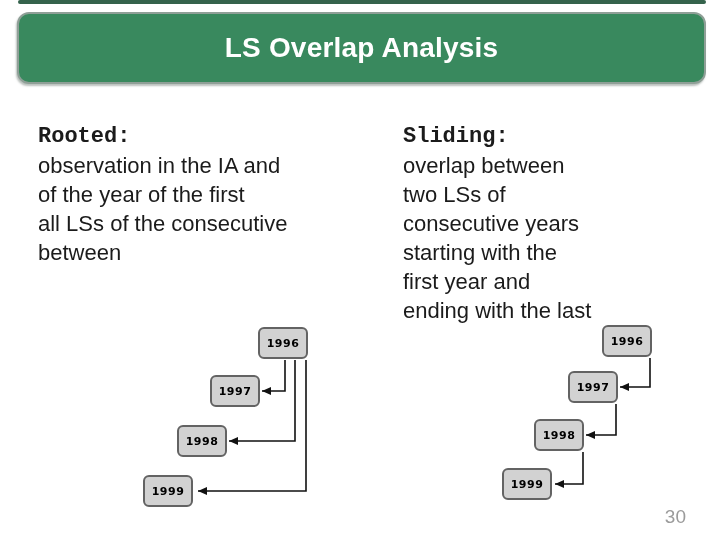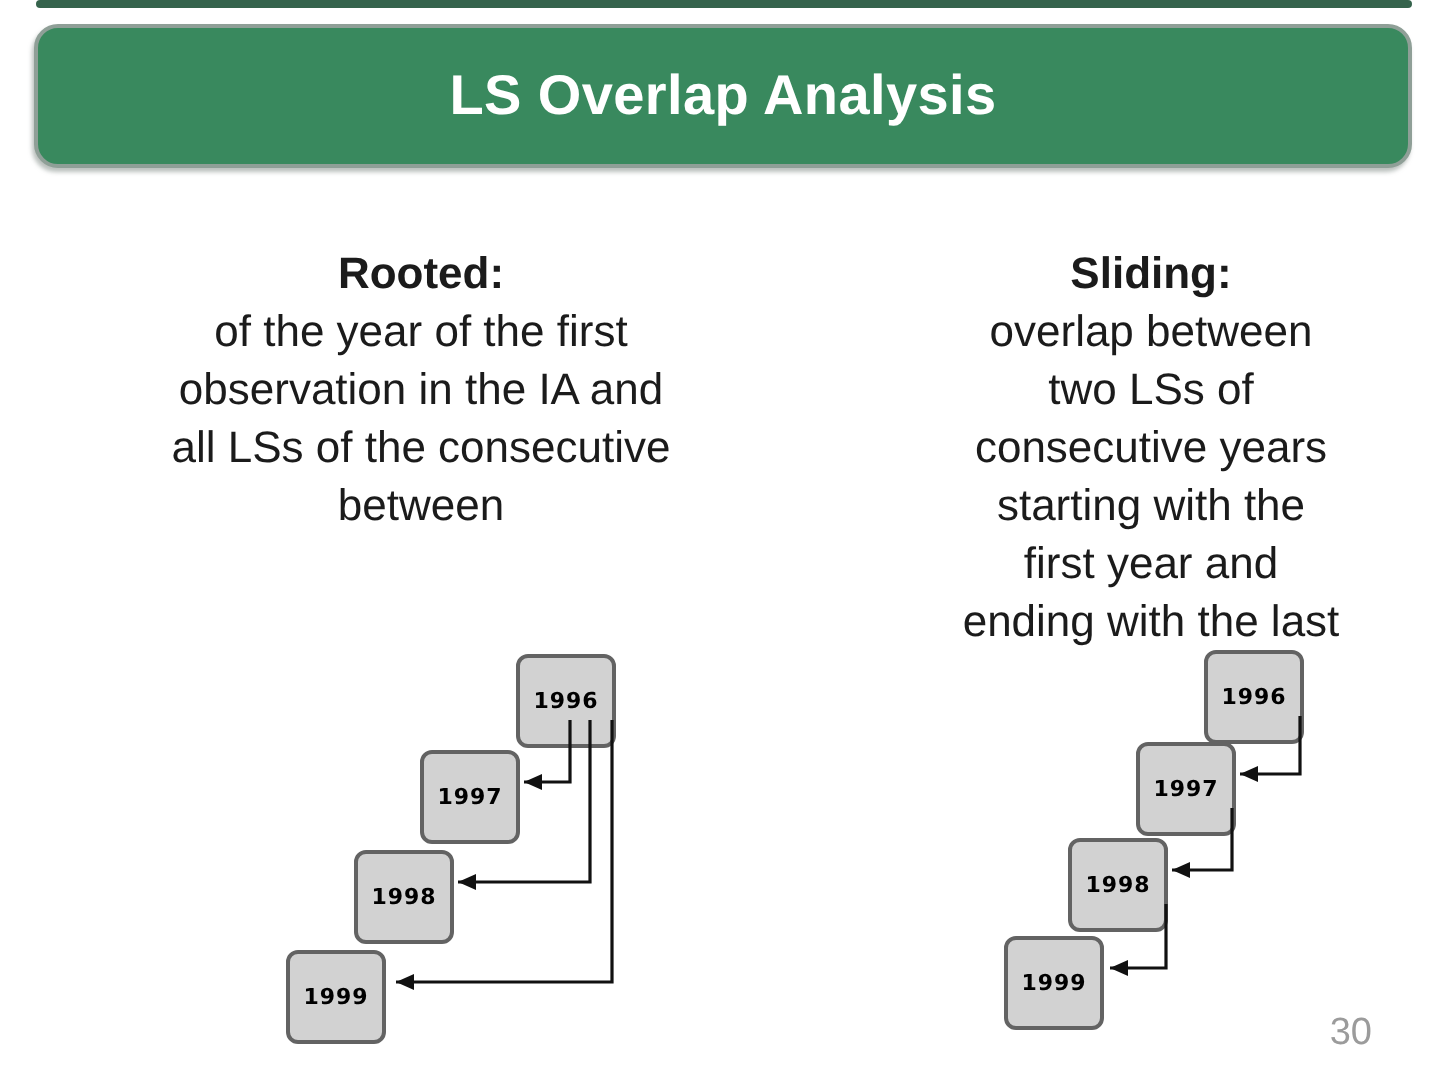--- a/index.html
+++ b/index.html
@@ -4,21 +4,20 @@
 <style>
   html, body { margin: 0; padding: 0; background: #ffffff; }
   .slide {
     position: relative;
     width: 728px;
     height: 546px;
     background: #ffffff;
     overflow: hidden;
     font-family: "Liberation Sans", sans-serif;
     color: var(--text, #1b1b1b);
-    text-align: center;
   }
   .accent-strip {
     position: absolute;
     left: 18px; top: 0;
     width: 688px; height: 4px;
     background: var(--accent-strip, #35634c);
     border-radius: 2px;
   }
   .title-bar {
     position: absolute;
@@ -39,24 +38,24 @@
     letter-spacing: 0.2px;
   }
   .col {
     position: absolute;
     top: 122px;
     width: 345px;
     font-size: 22px;
     line-height: 29px;
     color: var(--text, #1b1b1b);
   }
-  .col .heading { font-weight: 700; }
+  .col .heading { font-weight: 700; font-family: Liberation Mono, monospace; }
   .year-box {
     position: absolute;
-    width: 50px; height: 47px;
+    width: 50px; height: 32px;
     box-sizing: border-box;
     background: var(--box-fill, #d2d2d2);
     border: 2px solid var(--box-border, #636363);
     border-radius: 6px;
     display: flex;
     align-items: center;
     justify-content: center;
     font-family: "DejaVu Sans", sans-serif;
     font-size: 11px;
     font-weight: 700;
@@ -88,22 +87,22 @@
 <div class="slide">
 
   <div class="accent-strip"></div>
 
   <div class="title-bar">
     <span class="title-text">LS Overlap Analysis</span>
   </div>
 
   <div class="col" style="left: 38px;">
     <div class="heading">Rooted:</div>
+    <div>observation in the IA and</div>
     <div>of the year of the first</div>
-    <div>observation in the IA and</div>
     <div>all LSs of the consecutive</div>
     <div>between</div>
   </div>
 
   <div class="col" style="left: 403px;">
     <div class="heading">Sliding:</div>
     <div>overlap between</div>
     <div>two LSs of</div>
     <div>consecutive years</div>
     <div>starting with the</div>

